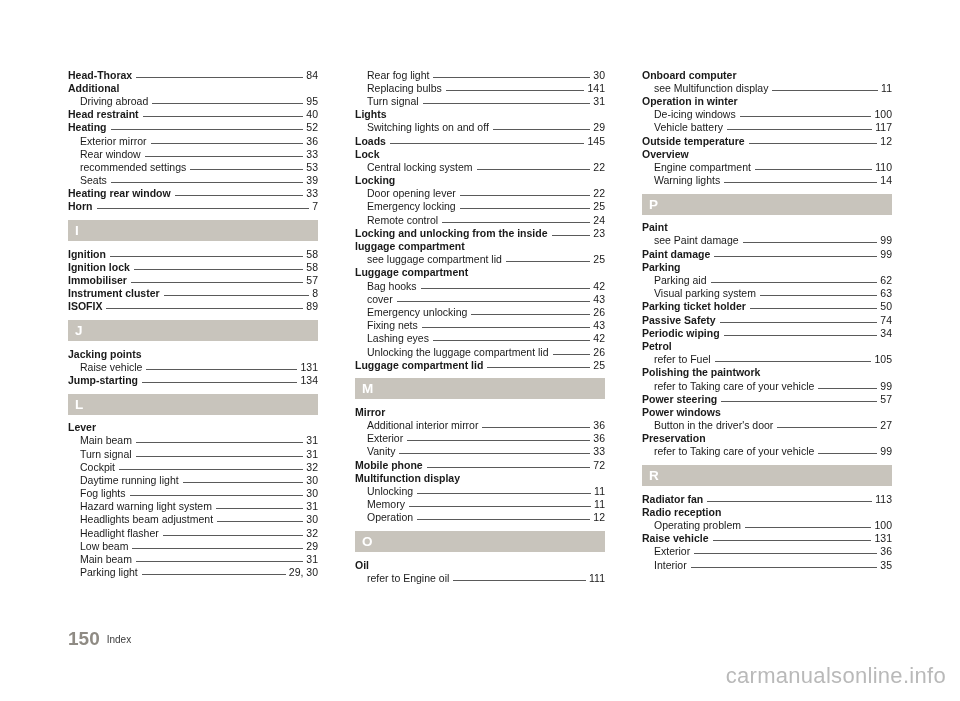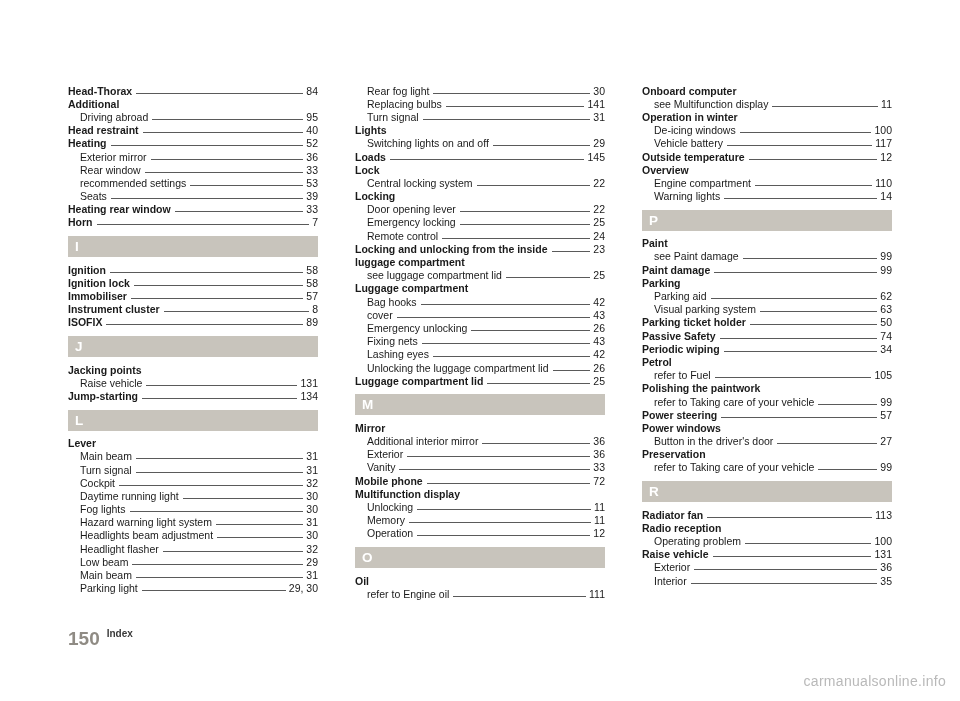--- a/index.html
+++ b/index.html
@@ -17,21 +17,21 @@
   }
   .page {
     position: absolute;
     left: 0; top: 0;
     width: 960px;
     height: 701px;
   }
   .columns {
     position: absolute;
     left: 68px;
-    top: 84px;
+    top: 68px;
     width: 824px;
     display: flex;
     gap: 37px;
   }
   .col {
     width: 258px;
   }
   .entry {
     display: flex;
     align-items: flex-end;
@@ -74,39 +74,39 @@
   .letter span {
     font-size: 13.5px;
     font-weight: bold;
     color: #ffffff;
   }
   .footer {
     position: absolute;
     left: 68px;
     top: 628px;
     display: flex;
-    align-items: flex-start;
+    align-items: center;
   }
   .footer .pnum {
     font-size: 19px;
     font-weight: bold;
     color: #8f8b84;
     letter-spacing: 0px;
   }
   .footer .ftext {
     font-size: 10px;
-    font-weight: bold;
+    font-weight: normal;
     color: #3a3a3a;
     margin-left: 7px;
   }
   .watermark {
     position: absolute;
     right: 14px;
     bottom: 12px;
-    font-size: 14px;
+    font-size: 22px;
     color: #b9b9b9;
     font-family: "Liberation Sans", sans-serif;
     letter-spacing: 0.3px;
   }
 </style>
 </head>
 <body>
 
 <div class="page">
   <div class="columns" id="columns">

